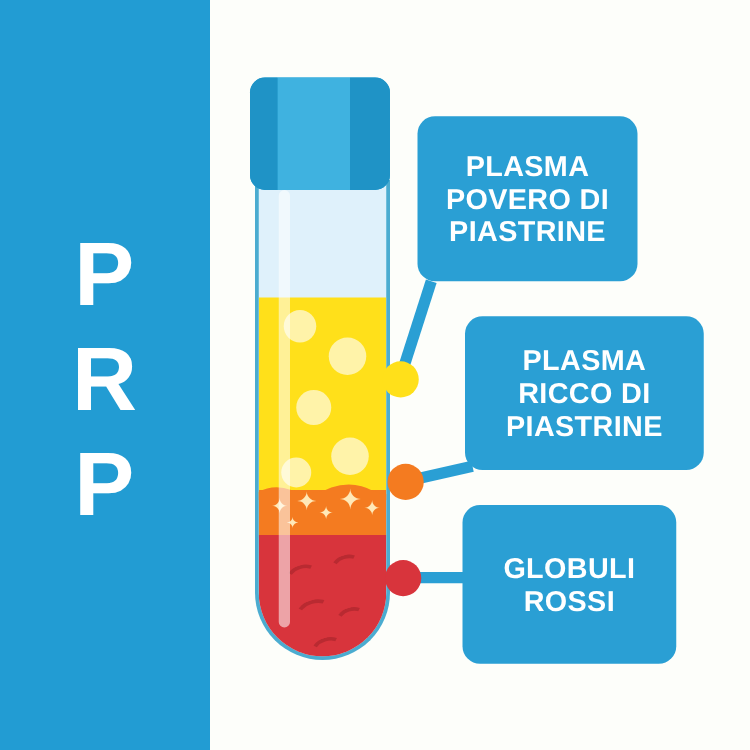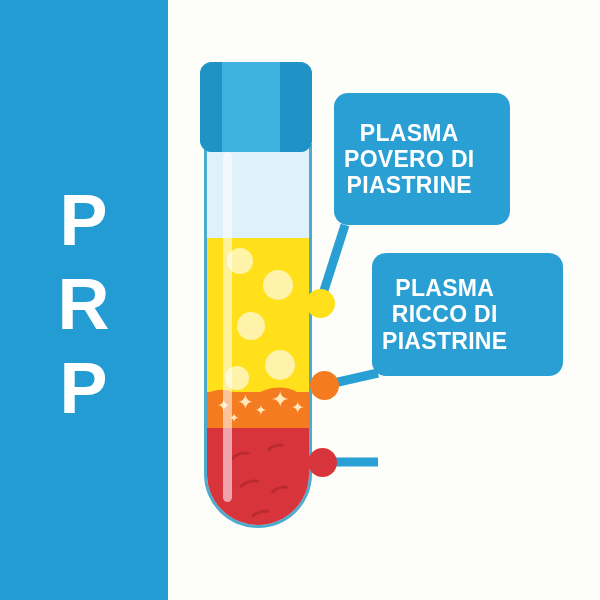--- a/index.html
+++ b/index.html
@@ -185,21 +185,21 @@
 
   
   .callout {
     position: absolute;
     background: #2a9fd4;
     border-radius: 14px;
     color: #ffffff;
     font-weight: bold;
     display: flex;
     align-items: center;
-    justify-content: flex-start;
+    justify-content: center;
     text-align: center;
     line-height: 1.14;
     letter-spacing: .3px;
   }
   .callout-text {
     padding: 0 10px;
     white-space: pre-line;
   }
   .callout-ppp {
     left: 334px;
@@ -294,14 +294,18 @@
   <div class="callout callout-ppp">
     <span class="callout-text">PLASMA
 POVERO DI
 PIASTRINE</span>
   </div>
   <div class="callout callout-prp">
     <span class="callout-text">PLASMA
 RICCO DI
 PIASTRINE</span>
   </div>
+  <div class="callout callout-rbc">
+    <span class="callout-text">GLOBULI
+ROSSI</span>
+  </div>
 
 </div>
 
 </body></html>

